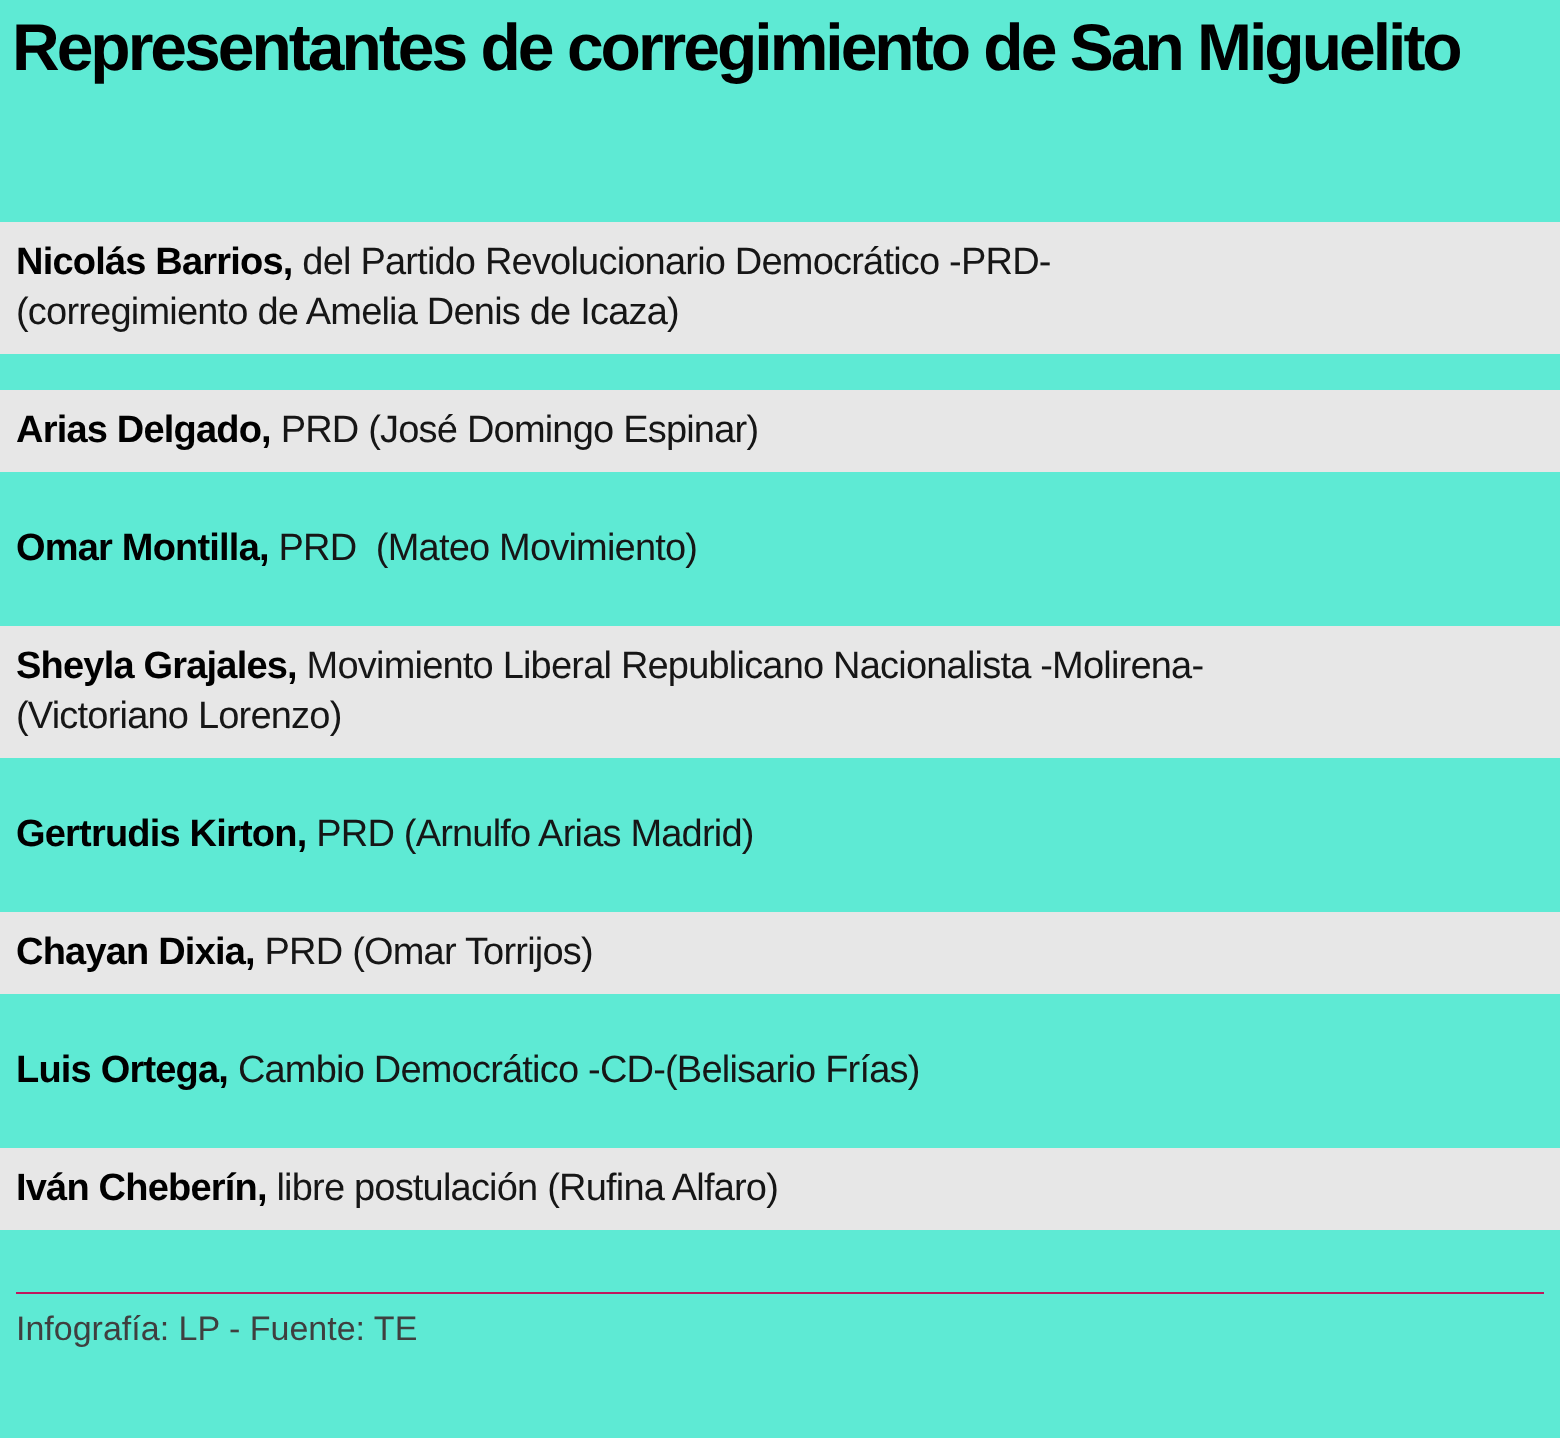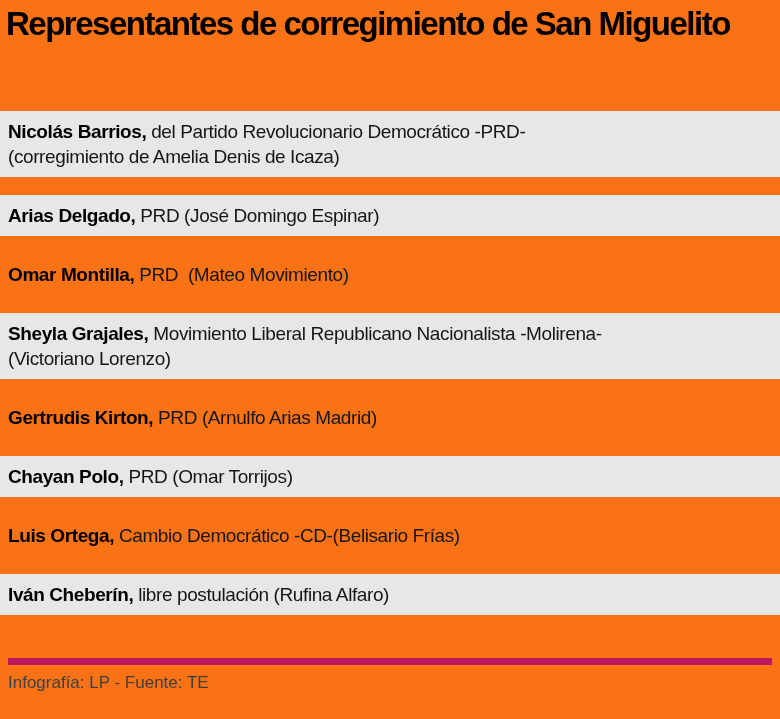--- a/index.html
+++ b/index.html
@@ -5,21 +5,21 @@
   * { box-sizing: border-box; }
   html, body { margin: 0; padding: 0; }
   body {
     font-family: "Liberation Sans", "DejaVu Sans", sans-serif;
     background: #ffffff;
   }
   .page {
     position: relative;
     width: 780px;
     height: 719px;
-    background: #f97316;
+    background: #5eead4;
     overflow: hidden;
   }
   .title {
     margin: 4px 8px 0 6px;
     font-size: 33px;
     line-height: 40px;
     font-weight: 800;
     font-stretch: condensed;
     letter-spacing: -1.5px;
     color: #000000;
@@ -43,22 +43,22 @@
     background: #e7e7e7;
   }
   .row-name {
     font-weight: 700;
     color: #000000;
   }
   .row-detail {
     font-weight: 400;
   }
   .footer {
-    margin: 43px 8px 0 8px;
-    border-top: 7px solid #be185d;
+    margin: 31px 8px 0 8px;
+    border-top: 1px solid #be185d;
     padding-top: 7px;
   }
   .credit {
     font-size: 17px;
     line-height: 22px;
     letter-spacing: 0;
     color: #3f3f3f;
   }
 </style>
 </head>
@@ -74,21 +74,21 @@
 
   <div class="row shaded"><span class="row-name">Arias Delgado,</span><span class="row-detail"> PRD (José Domingo Espinar)</span></div>
 
   <div class="row"><span class="row-name">Omar Montilla,</span><span class="row-detail"> PRD  (Mateo Movimiento)</span></div>
 
   <div class="row shaded"><span class="row-name">Sheyla Grajales,</span><span class="row-detail"> Movimiento Liberal Republicano Nacionalista -Molirena-
 (Victoriano Lorenzo)</span></div>
 
   <div class="row"><span class="row-name">Gertrudis Kirton,</span><span class="row-detail"> PRD (Arnulfo Arias Madrid)</span></div>
 
-  <div class="row shaded"><span class="row-name">Chayan Polo,</span><span class="row-detail"> PRD (Omar Torrijos)</span></div>
+  <div class="row shaded"><span class="row-name">Chayan Dixia,</span><span class="row-detail"> PRD (Omar Torrijos)</span></div>
 
   <div class="row"><span class="row-name">Luis Ortega,</span><span class="row-detail"> Cambio Democrático -CD-(Belisario Frías)</span></div>
 
   <div class="row shaded"><span class="row-name">Iván Cheberín,</span><span class="row-detail"> libre postulación (Rufina Alfaro)</span></div>
 </div>
 
   <div class="footer">
     <div class="credit">Infografía: LP - Fuente: TE</div>
   </div>
 </div>

